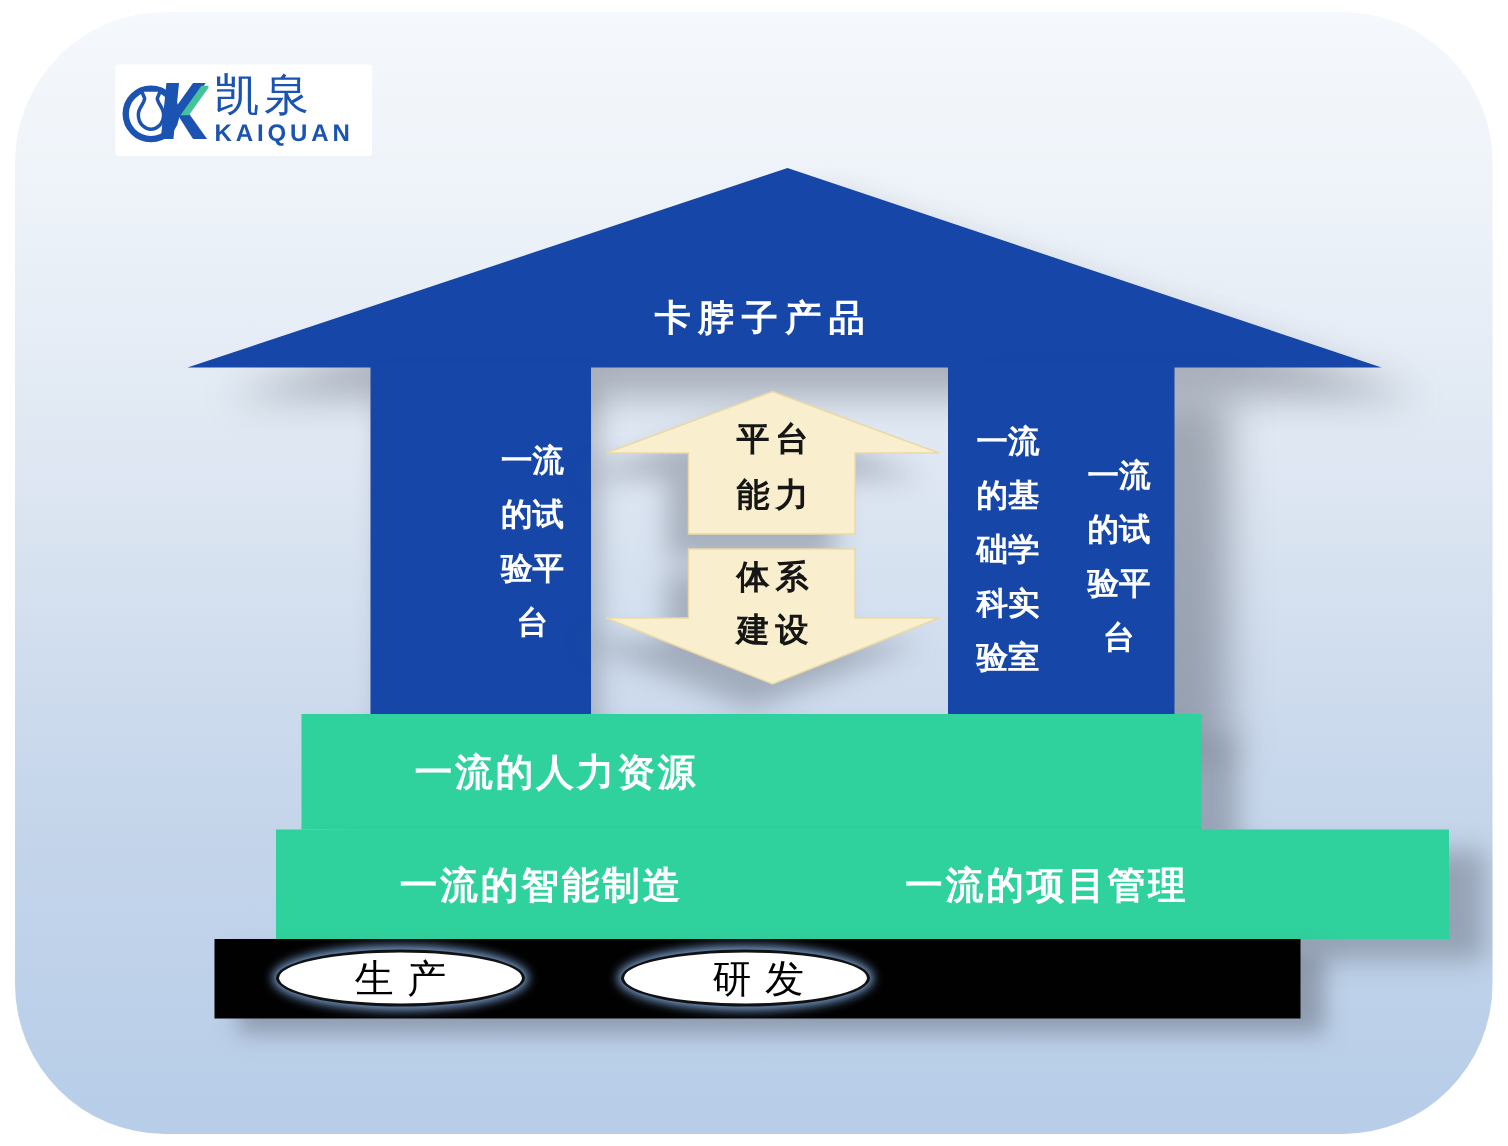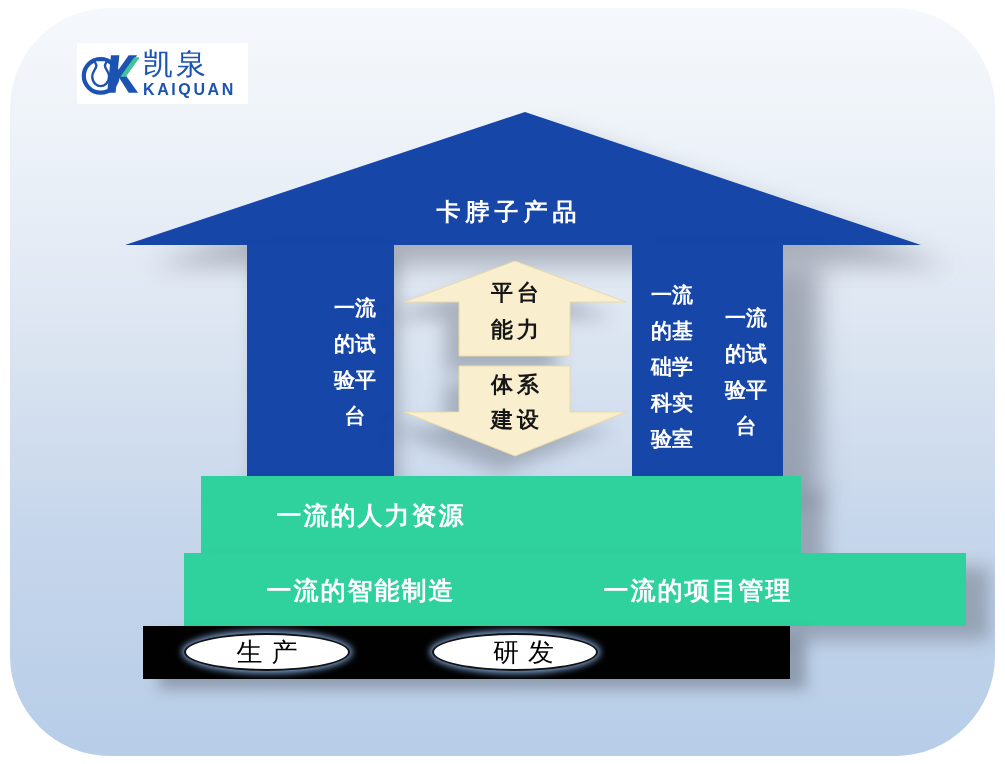--- a/index.html
+++ b/index.html
@@ -49,30 +49,30 @@
     filter:drop-shadow(24px 14px 9px rgba(98,104,118,.45));}
   .green-1{left:191px;top:468px;width:600px;height:77px;}
   .green-2{left:174px;top:545px;width:782px;height:73px;}
   .green-label{
     position:absolute;top:50%;transform:translate(-50%,-50%);
     color:#ffffff;font-size:25px;font-weight:bold;letter-spacing:2px;white-space:nowrap;
   }
   .g1a{left:170px;} .g1b{left:430px;}
   .g2a{left:177px;} .g2b{left:484px;margin-left:30px;}
   
-  .base-bar{position:absolute;left:133px;top:618px;width:647px;height:53px;background:#010101;
+  .base-bar{position:absolute;left:133px;top:618px;width:724px;height:53px;background:#010101;
     filter:drop-shadow(16px 10px 7px rgba(98,104,118,.5));}
   .base-ellipse{
     position:absolute;top:7px;width:166px;height:38px;border-radius:50%;
     background:#ffffff;border:2px solid #111111;box-sizing:border-box;
     box-shadow:0 0 7px 2px rgba(150,195,255,.9);
     display:flex;align-items:center;justify-content:center;
     font-size:26px;color:#000000;letter-spacing:9px;text-indent:9px;white-space:nowrap;
   }
-  .be-1{left:41px;} .be-2{left:289px;padding-left:17px;} .be-3{left:539px;}
+  .be-1{left:41px;} .be-2{left:271px;padding-left:17px;} .be-3{left:539px;}
 </style>
 </head>
 <body>
 
 <div class="canvas">
   <div class="card">
 
     <div class="logo">
       <svg class="logo-mark" viewBox="0 0 62 56">
         <circle cx="21" cy="30" r="18" fill="#ffffff" stroke="#1b53b2" stroke-width="4.5"></circle>

